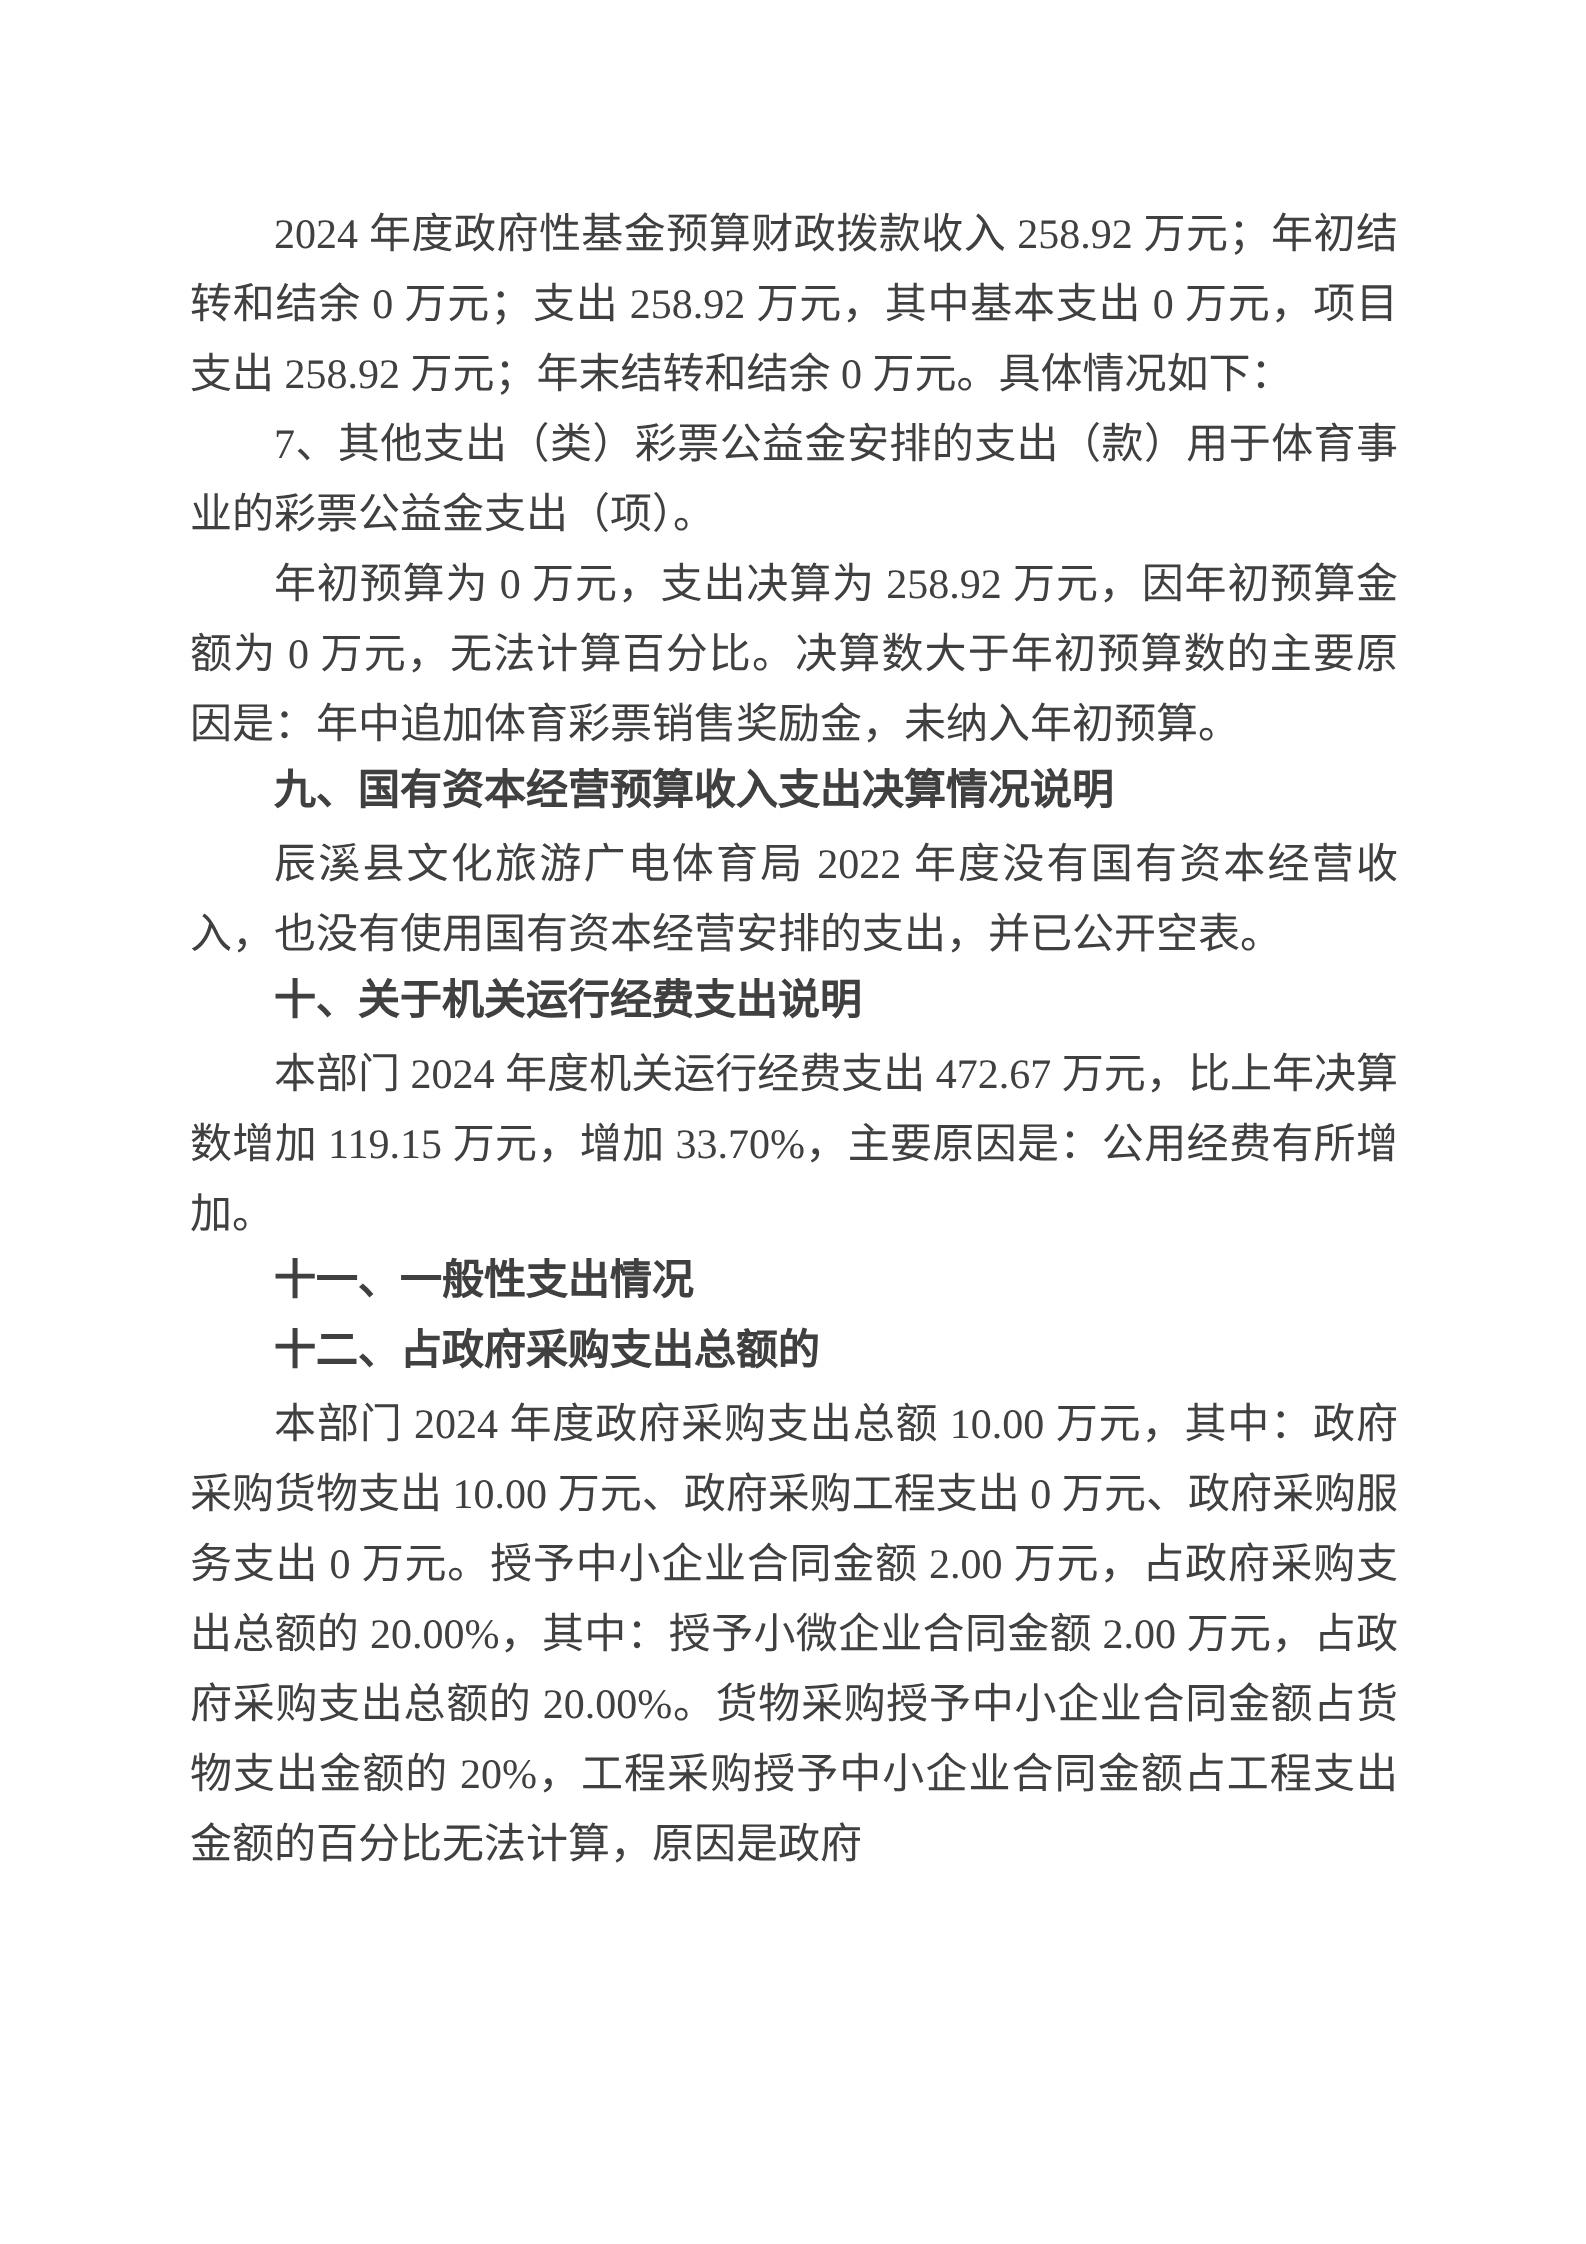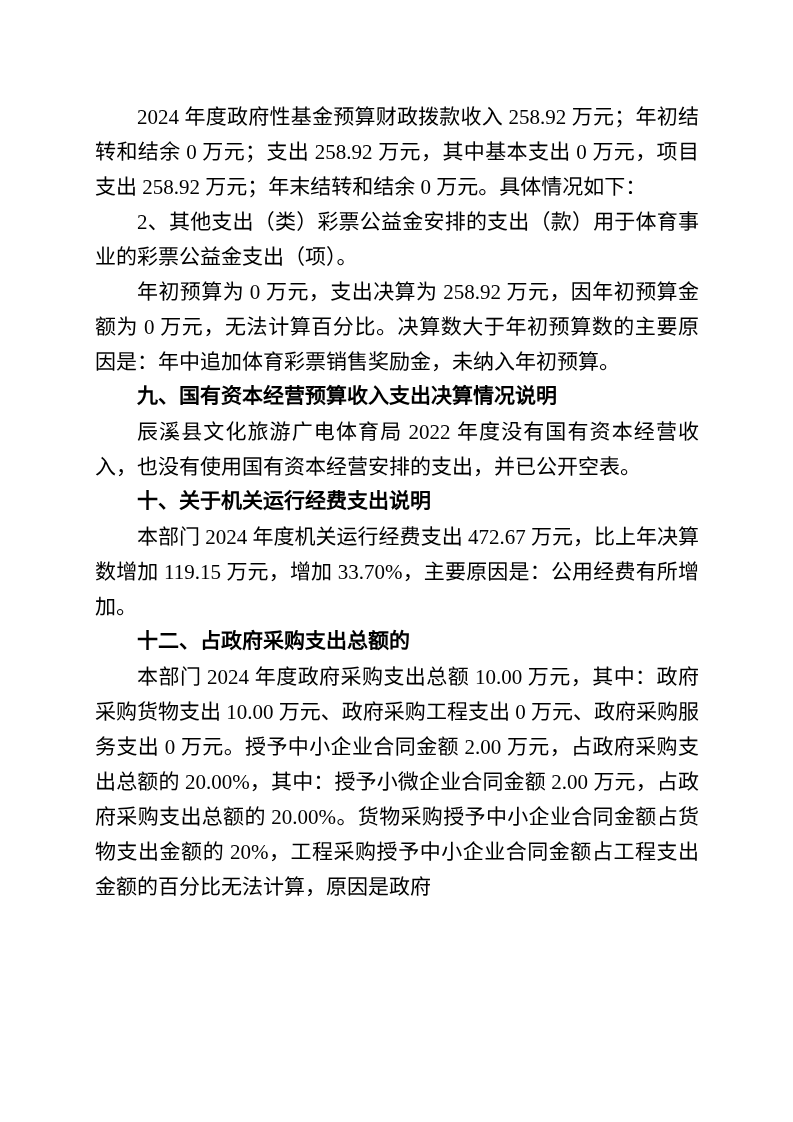--- a/index.html
+++ b/index.html
@@ -14,41 +14,42 @@
     background: #ffffff;
     box-sizing: border-box;
     padding: 100px 94px 0 95px;
     overflow: hidden;
     color: #000000;
   }
   .doc-block {
     margin: 0;
     font-size: 21px;
     line-height: 35px;
-    color: #000000;
+    color: #404040;
   }
   .doc-block.body {
     font-family: "Liberation Serif", "DejaVu Serif", serif;
     text-align: justify;
     text-justify: inter-ideograph;
     text-indent: 2em;
   }
   .doc-block.heading {
     font-family: Liberation Mono, monospace;
     font-weight: bold;
     text-align: left;
     text-indent: 2em;
   }
 </style>
 </head>
 <body>
 
 <div class="page">
   <p class="doc-block body">2024 年度政府性基金预算财政拨款收入 258.92 万元；年初结转和结余 0 万元；支出 258.92 万元，其中基本支出 0 万元，项目支出 258.92 万元；年末结转和结余 0 万元。具体情况如下：</p>
-  <p class="doc-block body">2、其他支出（类）彩票公益金安排的支出（款）用于体育事业的彩票公益金支出（项）。</p>
+  <p class="doc-block body">7、其他支出（类）彩票公益金安排的支出（款）用于体育事业的彩票公益金支出（项）。</p>
   <p class="doc-block body">年初预算为 0 万元，支出决算为 258.92 万元，因年初预算金额为 0 万元，无法计算百分比。决算数大于年初预算数的主要原因是：年中追加体育彩票销售奖励金，未纳入年初预算。</p>
   <p class="doc-block heading">九、国有资本经营预算收入支出决算情况说明</p>
   <p class="doc-block body">辰溪县文化旅游广电体育局 2022 年度没有国有资本经营收入，也没有使用国有资本经营安排的支出，并已公开空表。</p>
   <p class="doc-block heading">十、关于机关运行经费支出说明</p>
   <p class="doc-block body">本部门 2024 年度机关运行经费支出 472.67 万元，比上年决算数增加 119.15 万元，增加 33.70%，主要原因是：公用经费有所增加。</p>
+  <p class="doc-block heading">十一、一般性支出情况</p>
   <p class="doc-block heading">十二、占政府采购支出总额的</p>
   <p class="doc-block body">本部门 2024 年度政府采购支出总额 10.00 万元，其中：政府采购货物支出 10.00 万元、政府采购工程支出 0 万元、政府采购服务支出 0 万元。授予中小企业合同金额 2.00 万元，占政府采购支出总额的 20.00%，其中：授予小微企业合同金额 2.00 万元，占政府采购支出总额的 20.00%。货物采购授予中小企业合同金额占货物支出金额的 20%，工程采购授予中小企业合同金额占工程支出金额的百分比无法计算，原因是政府</p>
 </div>
 
 </body></html>

